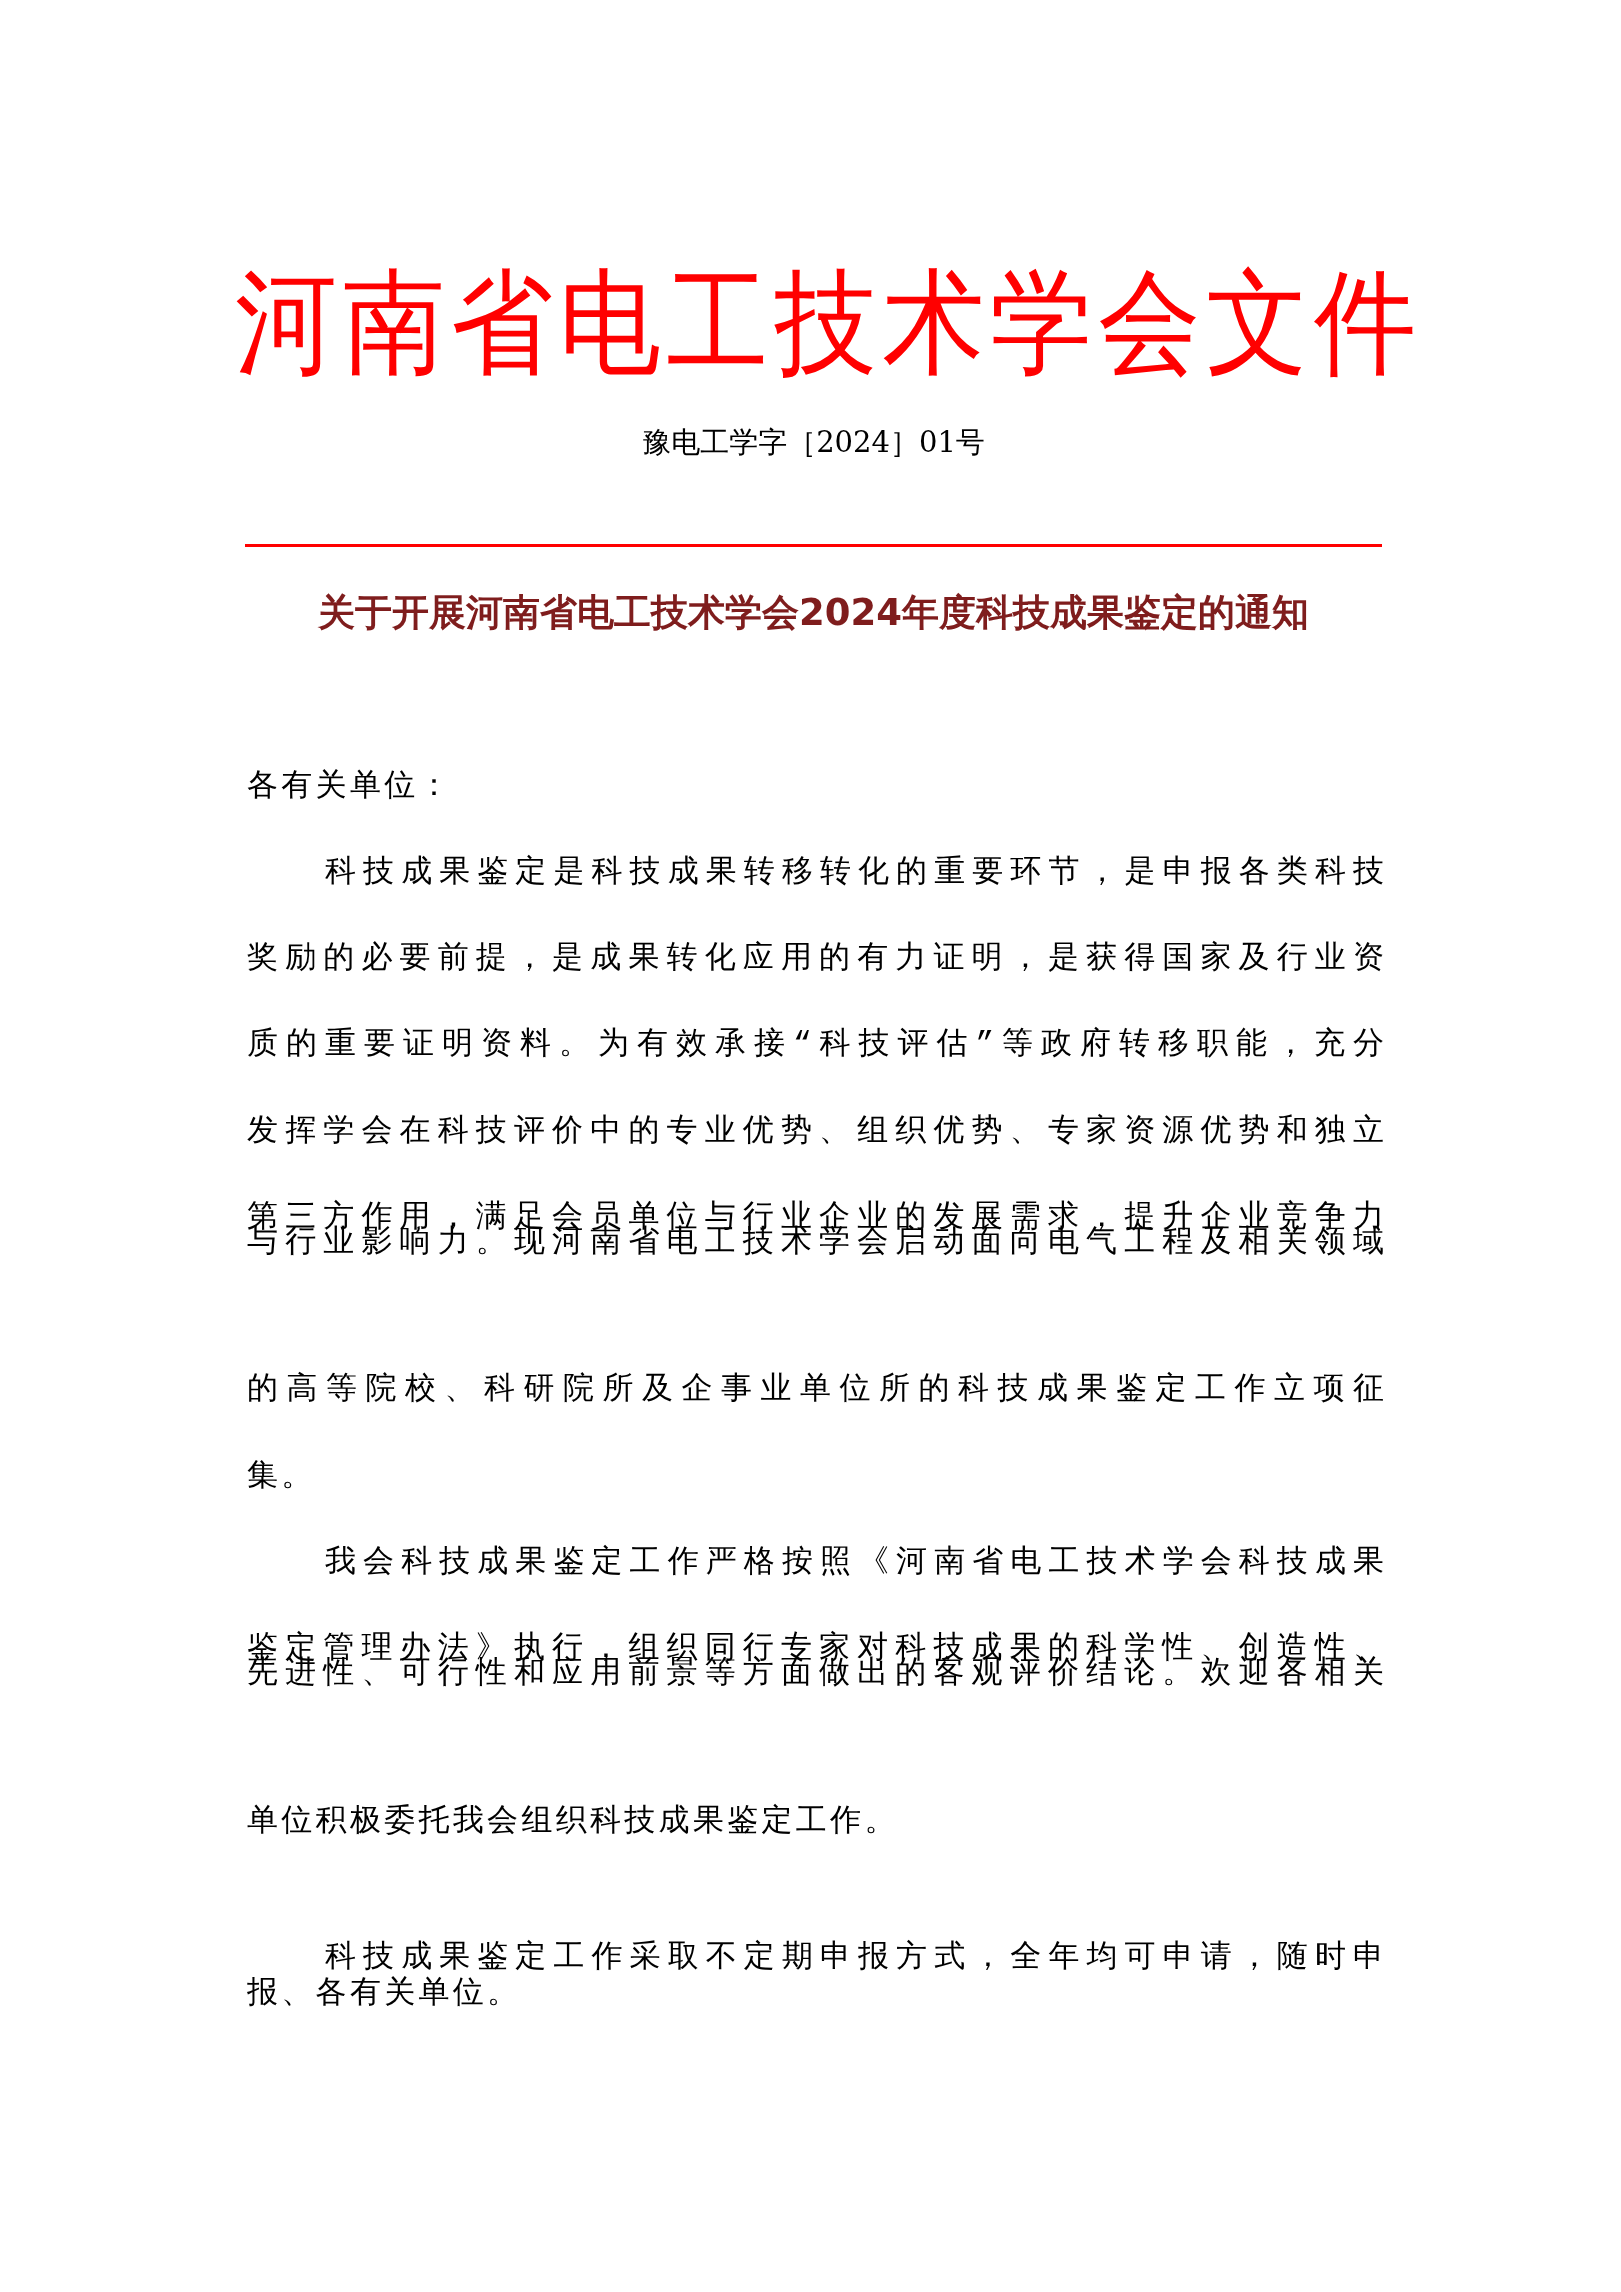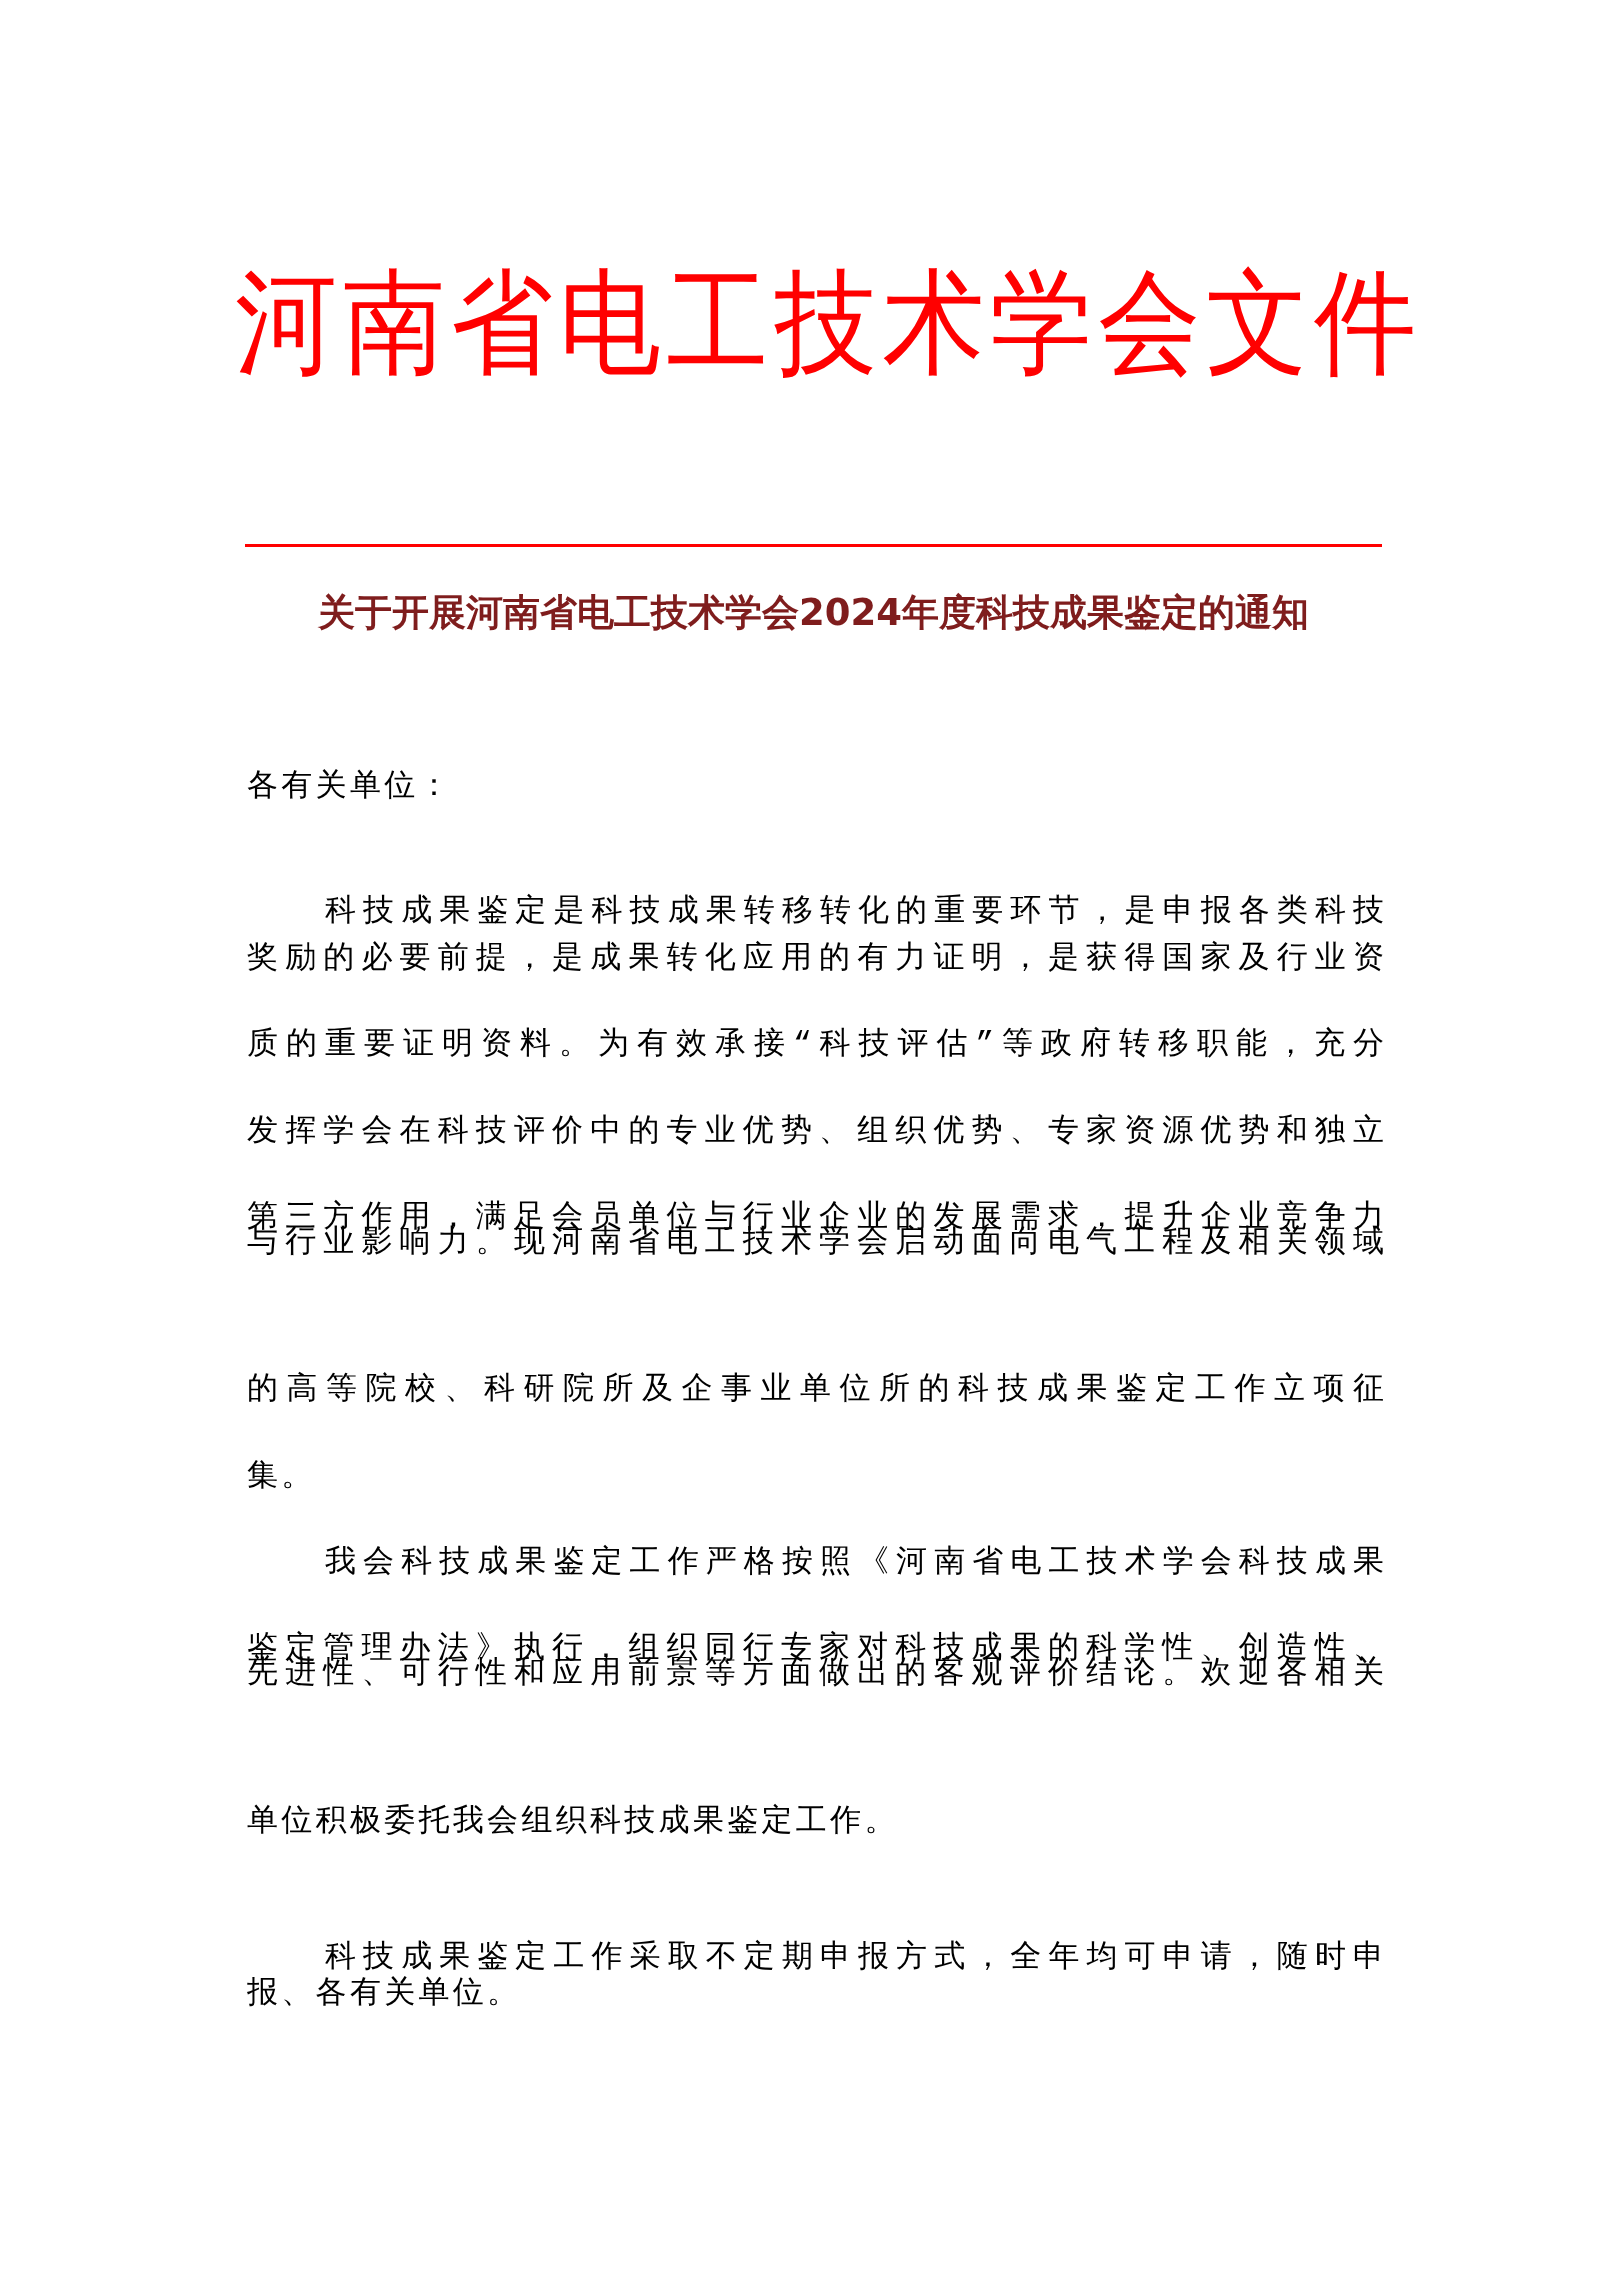--- a/index.html
+++ b/index.html
@@ -31,26 +31,27 @@
   .salutation { top: 765px; }
   .line.indent { left: 325px; }
   .line.justify { width: 1137px; text-align: justify; text-align-last: justify; letter-spacing: 0; }
   .line.justify.indent { width: 1059px; }
 </style>
 </head>
 <body>
 
 <div class="page">
   <div class="masthead">河南省电工技术学会文件</div>
+  <div class="docnum">豫电工学字［2024］01号</div>
   <div class="redrule"></div>
   <div class="title">关于开展河南省电工技术学会2024年度科技成果鉴定的通知</div>
   <div class="salutation">各有关单位：</div>
 
   <div>
-    <div class="line indent justify" style="top:890px">科技成果鉴定是科技成果转移转化的重要环节，是申报各类科技</div>
+    <div class="line indent justify" style="top:851px">科技成果鉴定是科技成果转移转化的重要环节，是申报各类科技</div>
     <div class="line justify" style="top:937px">奖励的必要前提，是成果转化应用的有力证明，是获得国家及行业资</div>
     <div class="line justify" style="top:1023px">质的重要证明资料。为有效承接“科技评估”等政府转移职能，充分</div>
     <div class="line justify" style="top:1110px">发挥学会在科技评价中的专业优势、组织优势、专家资源优势和独立</div>
     <div class="line justify" style="top:1196px">第三方作用，满足会员单位与行业企业的发展需求，提升企业竞争力</div>
     <div class="line justify" style="top:1221px">与行业影响力。现河南省电工技术学会启动面向电气工程及相关领域</div>
     <div class="line justify" style="top:1368px">的高等院校、科研院所及企事业单位所的科技成果鉴定工作立项征</div>
     <div class="line" style="top:1455px">集。</div>
   </div>
 
   <div>

